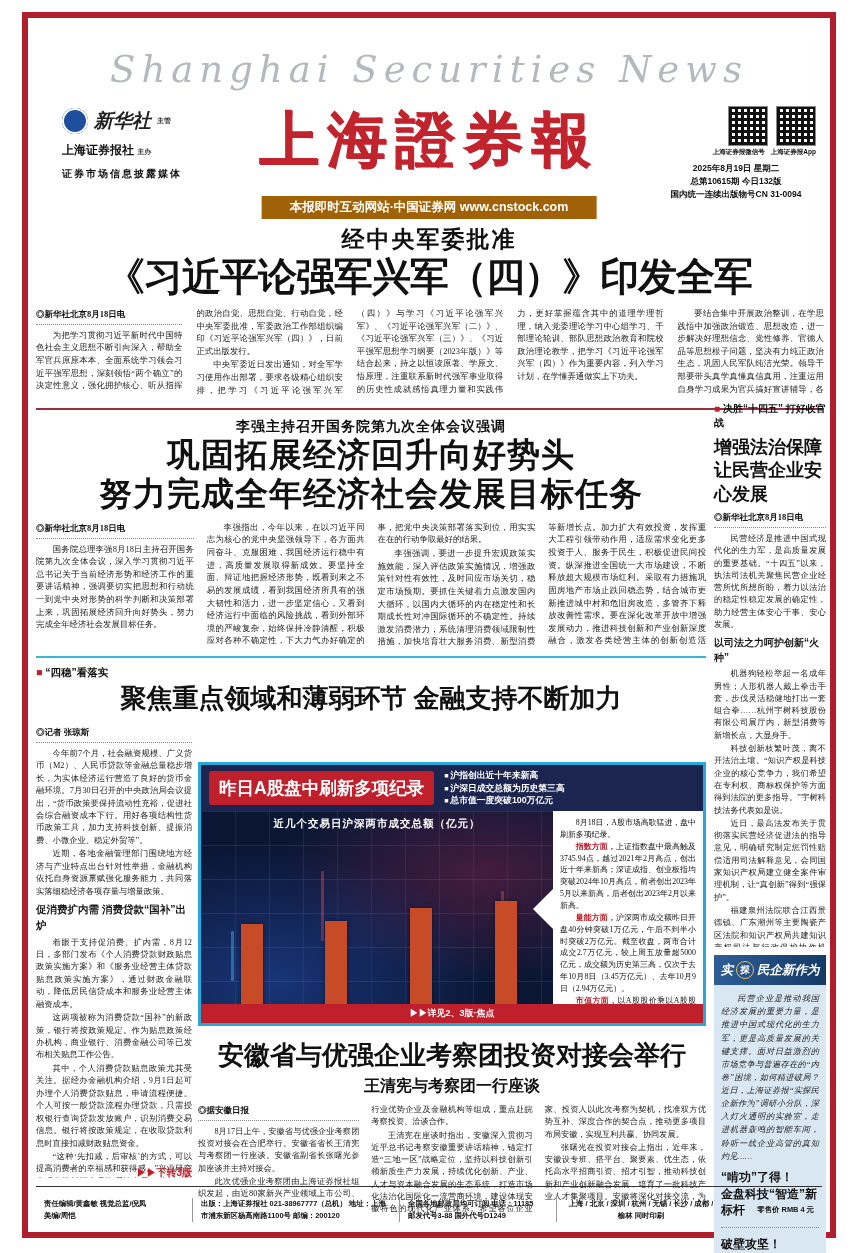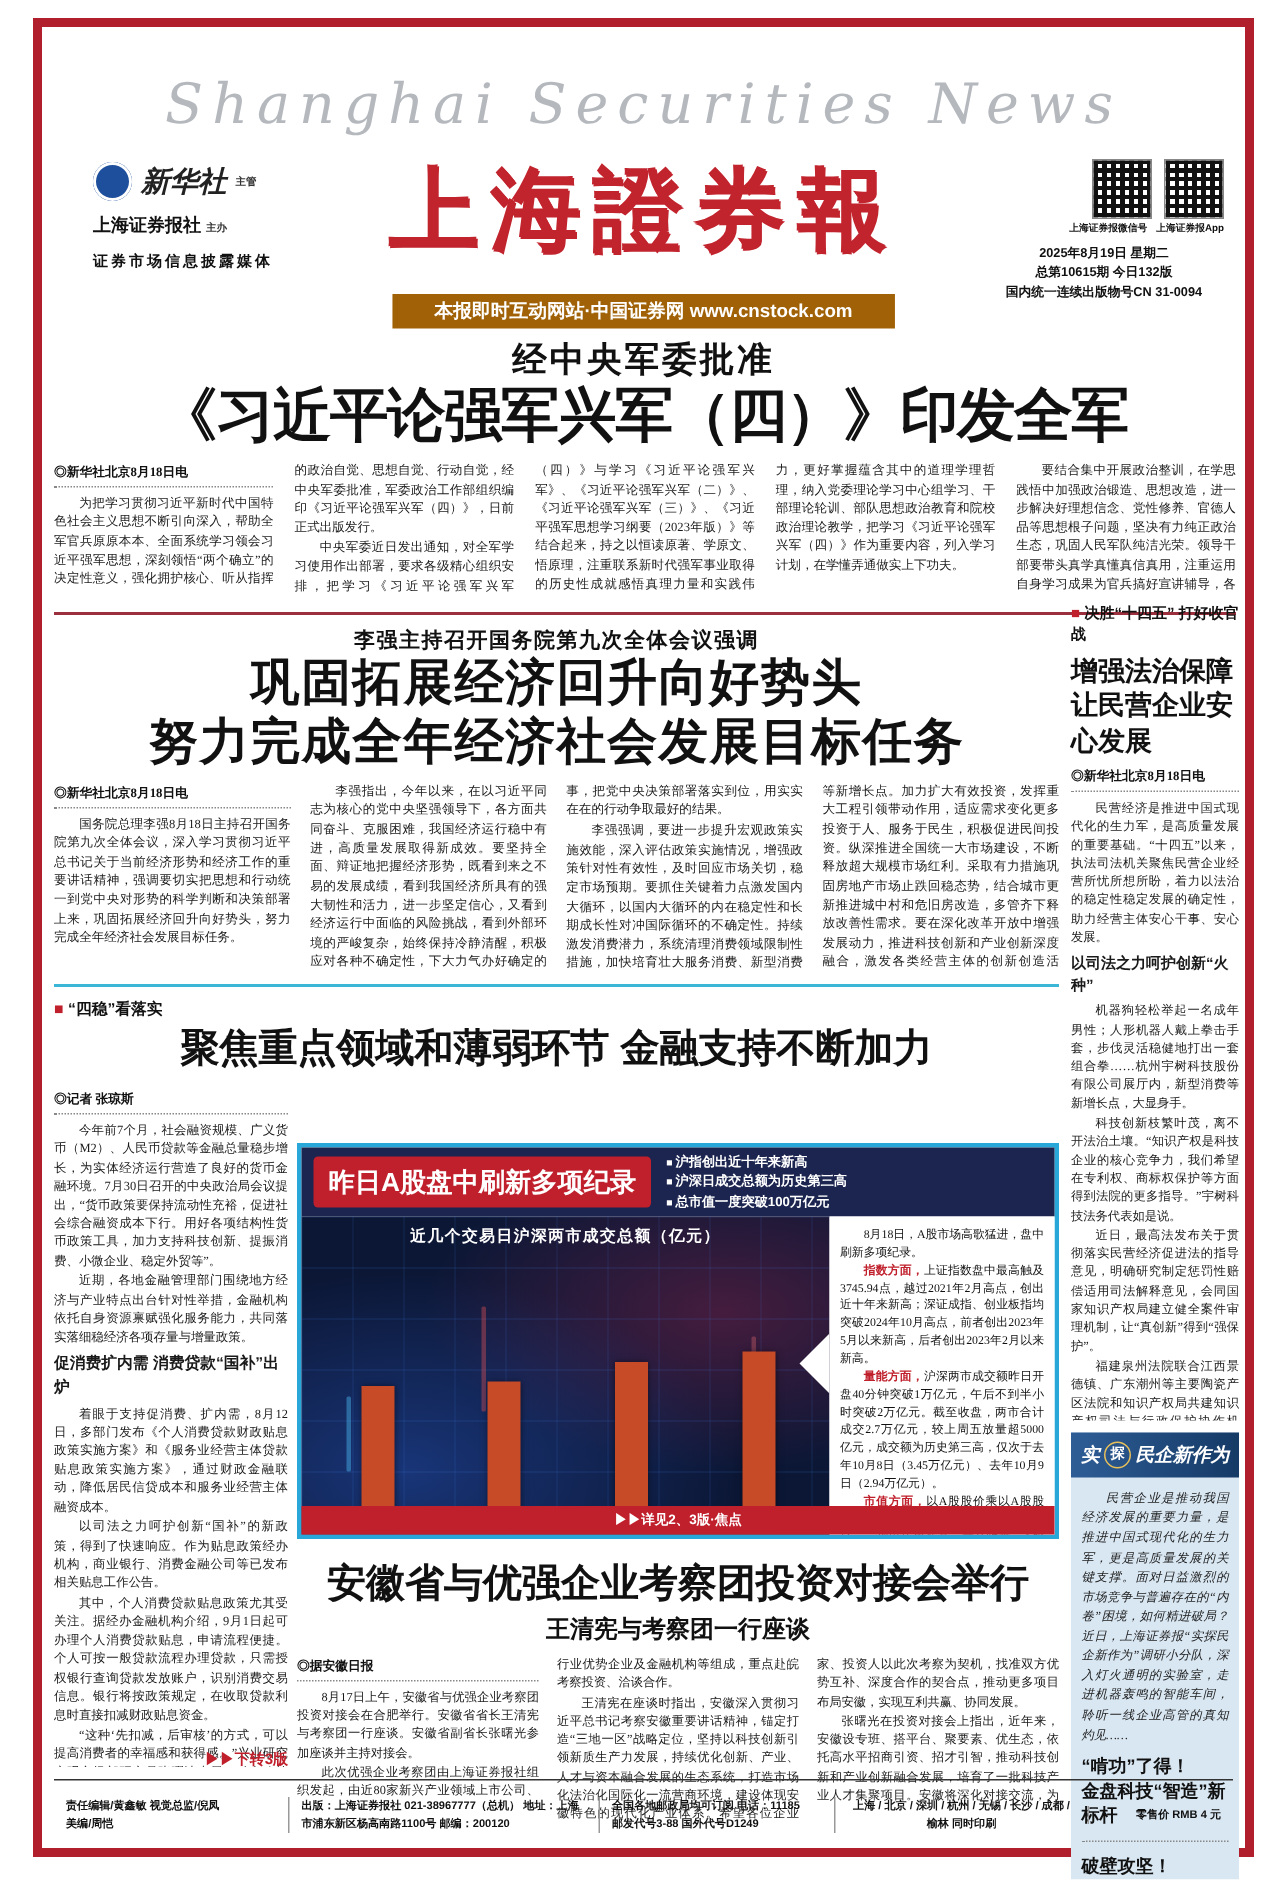--- a/index.html
+++ b/index.html
@@ -205,21 +205,21 @@
       <div class="rule-cyan"></div>
 
       <div class="tagline">“四稳”看落实</div>
       <div class="art3-headline">聚焦重点领域和薄弱环节  金融支持不断加力</div>
       <div class="art3-left cols">
         <span class="byline">◎记者 张琼斯</span>
       <p>今年前7个月，社会融资规模、广义货币（M2）、人民币贷款等金融总量稳步增长，为实体经济运行营造了良好的货币金融环境。7月30日召开的中央政治局会议提出，“货币政策要保持流动性充裕，促进社会综合融资成本下行。用好各项结构性货币政策工具，加力支持科技创新、提振消费、小微企业、稳定外贸等”。</p>
           <p>近期，各地金融管理部门围绕地方经济与产业特点出台针对性举措，金融机构依托自身资源禀赋强化服务能力，共同落实落细稳经济各项存量与增量政策。</p>
           <h4 class="subhead-inline">促消费扩内需 消费贷款“国补”出炉</h4>
           <p>着眼于支持促消费、扩内需，8月12日，多部门发布《个人消费贷款财政贴息政策实施方案》和《服务业经营主体贷款贴息政策实施方案》，通过财政金融联动，降低居民信贷成本和服务业经营主体融资成本。</p>
-          <p>以司法之力呵护创新“国补”的新政策，得到了快速响应。作为贴息政策经办机构，商业银行、消费金融公司等已发布相关贴息工作公告。</p>
+          <p>这两项被称为消费贷款“国补”的新政策，银行将按政策规定。作为贴息政策经办机构，商业银行、消费金融公司等已发布相关贴息工作公告。</p>
           <p>其中，个人消费贷款贴息政策尤其受关注。据经办金融机构介绍，9月1日起可办理个人消费贷款贴息，申请流程便捷。个人可按一般贷款流程办理贷款，只需授权银行查询贷款发放账户，识别消费交易信息。银行将按政策规定，在收取贷款利息时直接扣减财政贴息资金。</p>
           <p>“这种‘先扣减，后审核’的方式，可以提高消费者的幸福感和获得感。”兴业研究宏观市场部研究员张曜迪表示，贴息政策覆盖消费品以旧换新补贴领域，有助于实现政策接续，同时覆盖诸多服务消费领域，有望释放服务消费潜力，推动消费结构升级。</p>
         </div>
       <div class="art3-note">▶▶下转3版</div>
 
       <div class="stockbox">
         <div class="stock-head">
           <span class="stock-title">昨日A股盘中刷新多项纪录</span>
           <div class="stock-bullets">
               <p>沪指创出近十年来新高</p>

